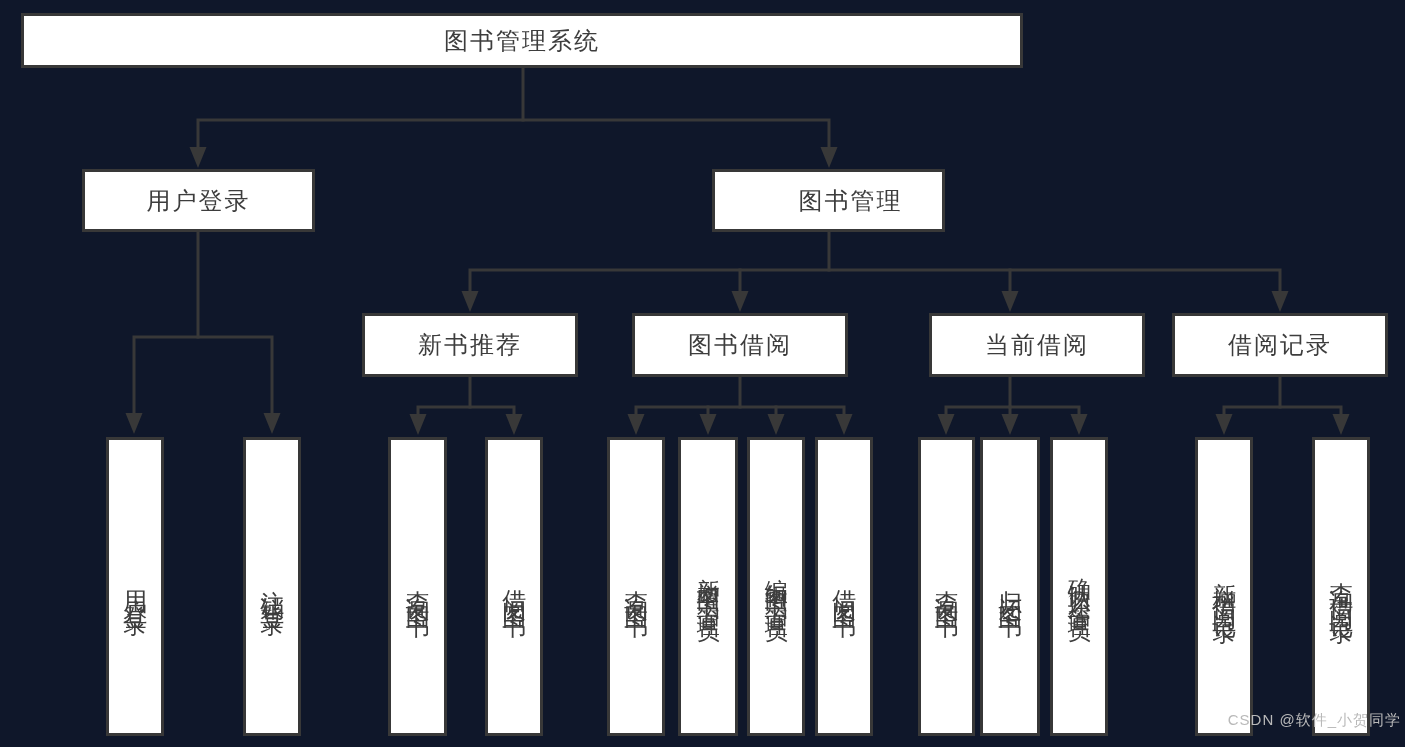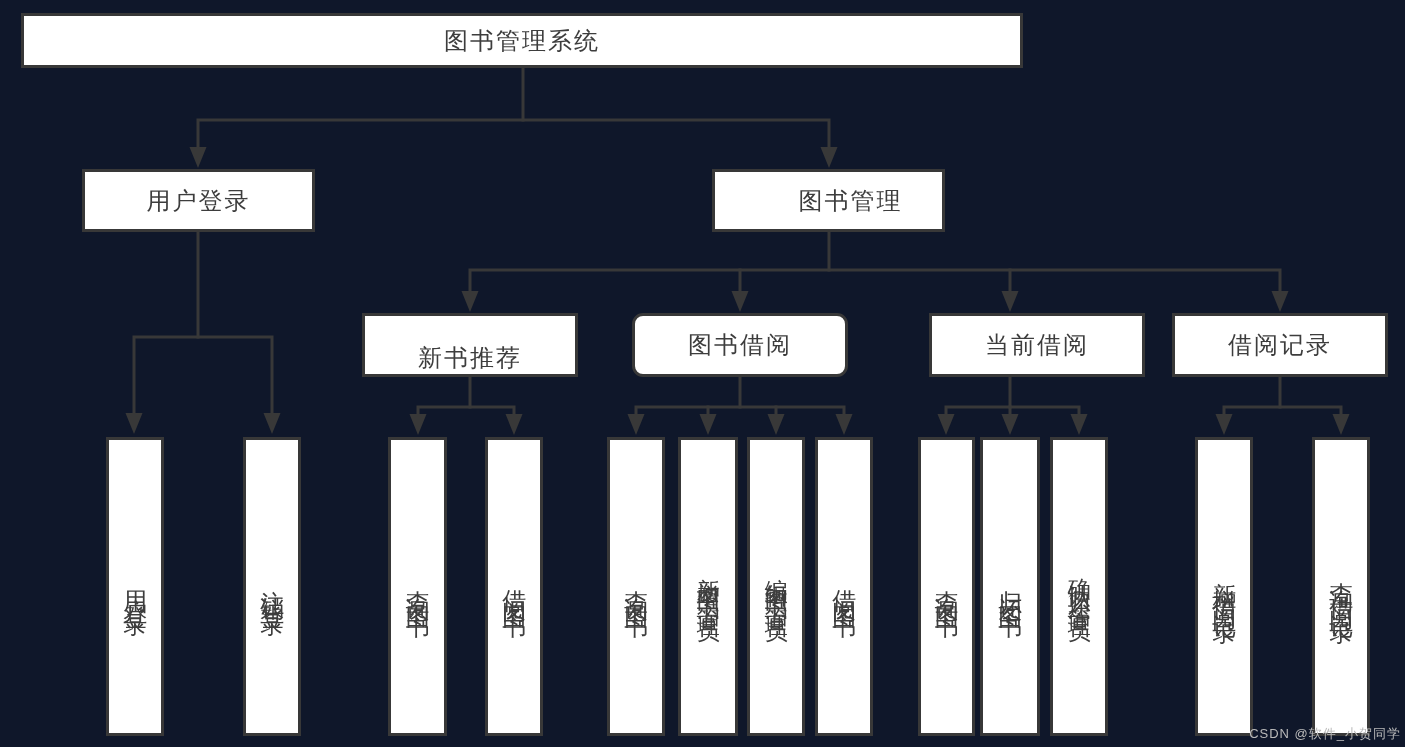--- a/index.html
+++ b/index.html
@@ -39,22 +39,22 @@
     line-height: 1.1;
     white-space: nowrap;
   }
   .box.v span.long {
     font-size: 23px;
     letter-spacing: 6px;
   }
   .watermark {
     position: absolute;
     right: 4px;
-    bottom: 4px;
-    font-size: 13px;
+    bottom: 17px;
+    font-size: 15px;
     letter-spacing: 1px;
     color: #b9b9b9;
     z-index: 5;
     white-space: nowrap;
   }
 </style>
 </head>
 <body>
 
 <div class="stage">
@@ -125,24 +125,24 @@
     <span>图书管理系统</span>
   </div>
 
   <div class="box h" style="left:82px; top:169px; width:233px; height:63px;">
     <span>用户登录</span>
   </div>
   <div class="box h" style="left:712px; top:169px; width:233px; height:63px;padding-left:44px;">
     <span>图书管理</span>
   </div>
 
-  <div class="box h" style="left:362px; top:313px; width:216px; height:64px;align-items:flex-end;">
+  <div class="box h" style="left:362px; top:313px; width:216px; height:64px;">
     <span>新书推荐</span>
   </div>
-  <div class="box h" style="left:632px; top:313px; width:216px; height:64px;border-radius:11px;">
+  <div class="box h" style="left:632px; top:313px; width:216px; height:64px;">
     <span>图书借阅</span>
   </div>
   <div class="box h" style="left:902px; top:313px; width:216px; height:64px;margin-left:27px;">
     <span>当前借阅</span>
   </div>
   <div class="box h" style="left:1172px; top:313px; width:216px; height:64px;">
     <span>借阅记录</span>
   </div>
 
   <div class="box v" style="left:106px; top:437px; width:58px; height:299px;">

